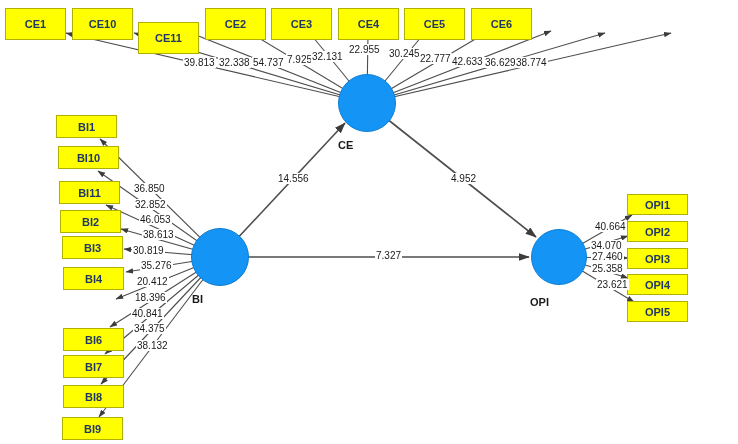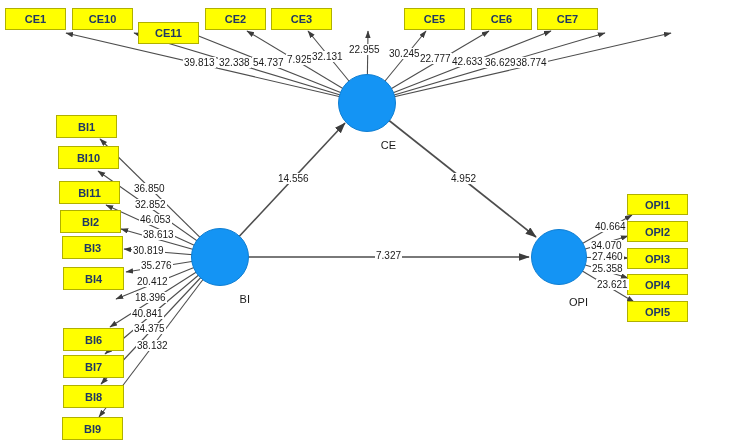--- a/index.html
+++ b/index.html
@@ -2,35 +2,35 @@
 <html><head>
 <meta charset="utf-8">
 <style>
   html,body{margin:0;padding:0;background:#fff;}
   .canvas{
     position:relative;width:738px;height:444px;background:#ffffff;overflow:hidden;
     font-family:"Liberation Sans", sans-serif;
   }
   .arrows{position:absolute;left:0;top:0;width:738px;height:444px;}
   .ind{
-    position:absolute;width:61px;height:22px;background:#ffff00;
+    position:absolute;width:61px;height:32px;background:#ffff00;
     border:1px solid #b0b000;box-sizing:border-box;
     color:#203864;font-size:11px;font-weight:bold;
     display:flex;align-items:center;justify-content:center;
     cursor:default;
   }
   .ind.left{width:61px;height:23px;}
   .ind.right{width:61px;height:21px;}
   .construct{
     position:absolute;border-radius:50%;
     background:#1494f4;border:1px solid #0f7ed2;box-sizing:border-box;
   }
   .clabel{
-    position:absolute;width:58px;text-align:right;
-    font-size:11px;font-weight:normal;color:#1a1a1a;
+    position:absolute;width:58px;text-align:left;
+    font-size:11px;font-weight:bold;color:#1a1a1a;
   }
   .val{
     position:absolute;background:#ffffff;padding:0 1px;
     font-size:10px;color:#1a1a1a;white-space:nowrap;line-height:11px;
   }
 </style>
 </head>
 <body>
 
 <div class="canvas">
@@ -79,23 +79,23 @@
       <line x1="367" y1="103" x2="536" y2="237" marker-end="url(#ah)"></line>
       <line x1="220" y1="257" x2="529" y2="257" marker-end="url(#ah)"></line>
     </g>
   </svg>
 
   <div class="ind" style="left:5px;top:8px">CE1</div>
   <div class="ind" style="left:72px;top:8px">CE10</div>
   <div class="ind" style="left:138px;top:22px">CE11</div>
   <div class="ind" style="left:205px;top:8px">CE2</div>
   <div class="ind" style="left:271px;top:8px">CE3</div>
+  <div class="ind" style="left:338px;top:8px">CE4</div>
   <div class="ind" style="left:404px;top:8px">CE5</div>
   <div class="ind" style="left:471px;top:8px">CE6</div>
-  <div class="ind" style="left:537px;top:8px">CE7</div>
 
   <div class="ind left" style="left:56px;top:115px">BI1</div>
   <div class="ind left" style="left:58px;top:146px">BI10</div>
   <div class="ind left" style="left:59px;top:181px">BI11</div>
   <div class="ind left" style="left:60px;top:210px">BI2</div>
   <div class="ind left" style="left:62px;top:236px">BI3</div>
   <div class="ind left" style="left:63px;top:267px">BI4</div>
   <div class="ind left" style="left:63px;top:328px">BI6</div>
   <div class="ind left" style="left:63px;top:355px">BI7</div>
   <div class="ind left" style="left:63px;top:385px">BI8</div>

